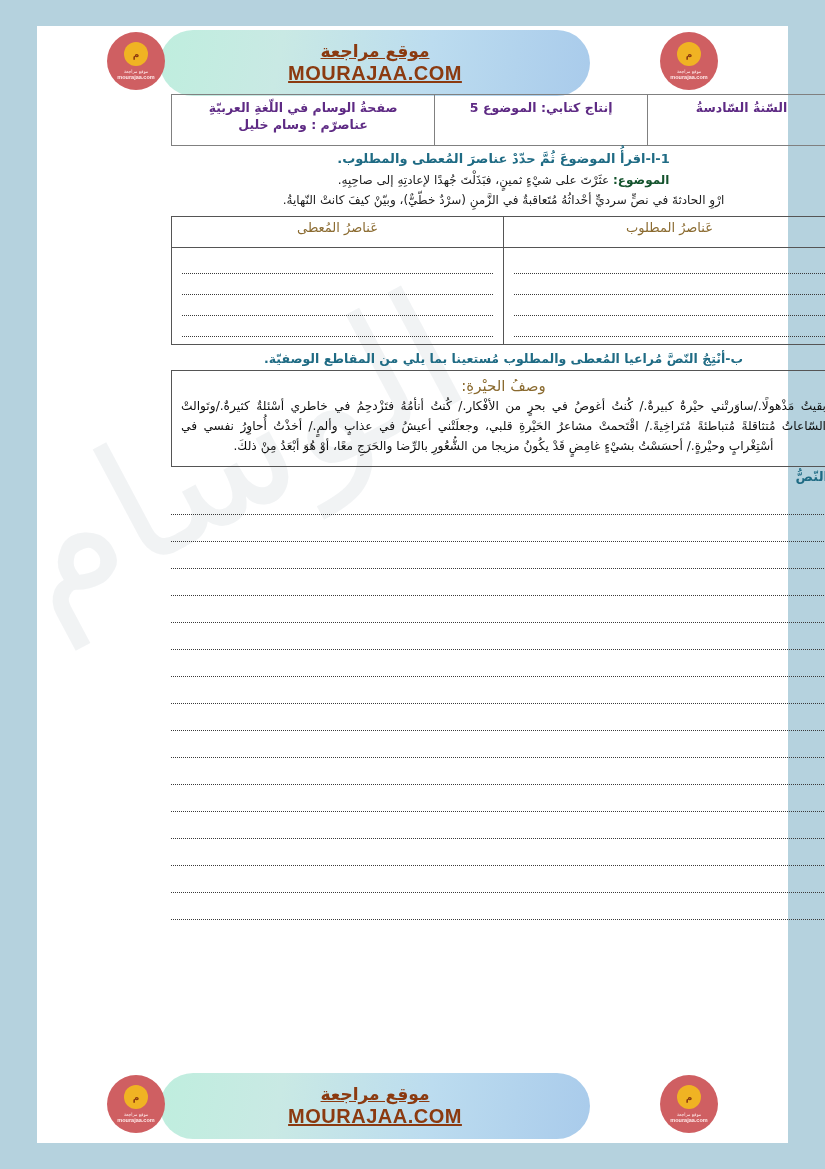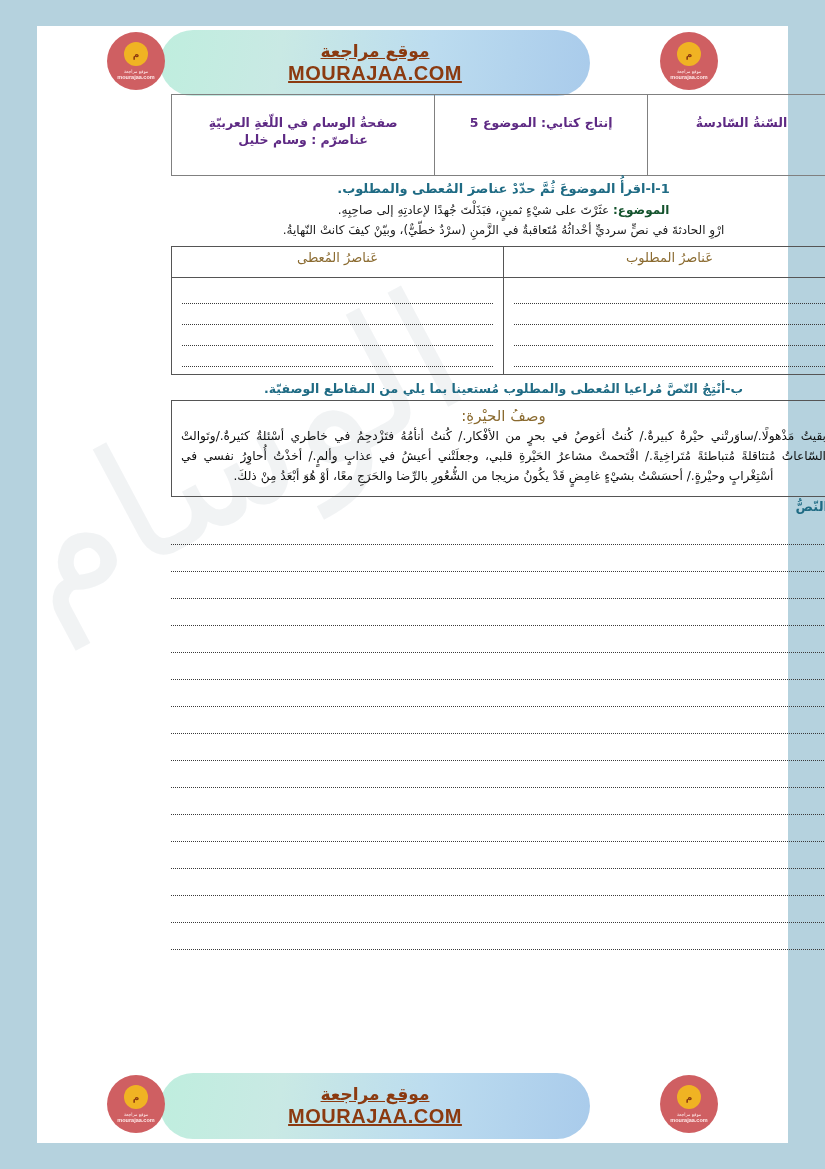--- a/index.html
+++ b/index.html
@@ -127,21 +127,21 @@
 
   
   .head-table {
     width: 100%;
     border-collapse: collapse;
     table-layout: fixed;
     margin-bottom: 4px;
   }
   .head-table td {
     border: 1px solid #808080;
-    padding: 20px 6px;
+    padding: 5px 6px;
     vertical-align: top;
     text-align: center;
     color: #5e2a84;
     font-family: "DejaVu Sans", sans-serif;
     font-weight: bold;
     font-size: 12.5px;
     line-height: 1.35;
     height: 40px;
   }
   .head-right { width: 40%; }

